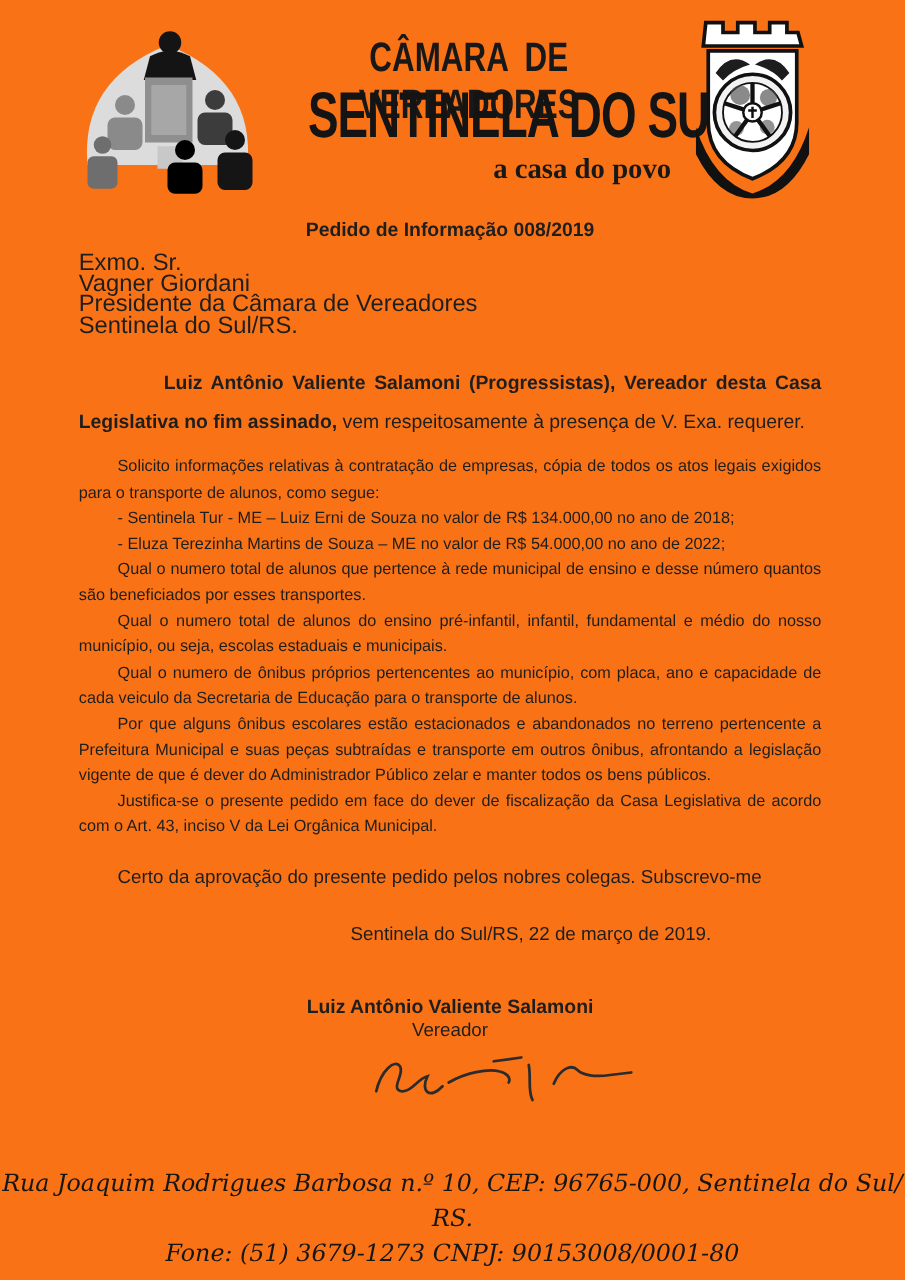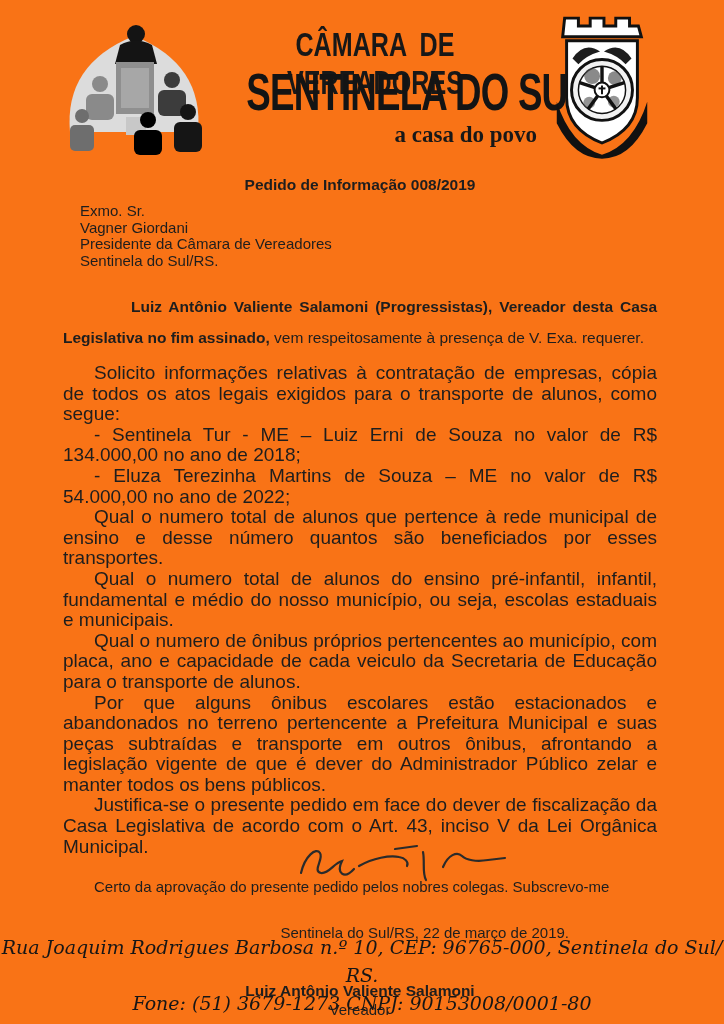--- a/index.html
+++ b/index.html
@@ -20,24 +20,24 @@
   .org-line2 span{
     display:inline-block;font-weight:bold;font-size:47px;letter-spacing:-1px;
     transform:scale(.78,1.1);transform-origin:center;color:#141414;white-space:nowrap;
   }
   .tagline{position:absolute;left:205px;top:122px;width:332px;text-align:right;}
   .tagline span{font-family:"Liberation Serif",serif;font-weight:bold;font-size:23px;color:#181818;text-align:center;}
   .coat{position:absolute;left:543px;top:6px;}
   
   .main{position:absolute;left:63px;top:176px;width:594px;}
   .doc-title{text-align:center;font-weight:bold;font-size:15.5px;}
-  .addressee{margin-top:9px;font-size:15px;line-height:16.5px;margin-left:17px;}
+  .addressee{margin-top:9px;font-size:19px;line-height:16.5px;}
   .intro{margin:22px 0 0 0;font-size:15.5px;line-height:31px;text-align:justify;text-indent:68px;}
   .intro .b{font-weight:bold;}
-  .bodytext{margin-top:10px;font-size:19px;line-height:20.6px;text-align:justify;}
+  .bodytext{margin-top:10px;font-size:13px;line-height:20.6px;text-align:justify;}
   .bodytext p{margin:0;text-indent:31px;}
   .closing{margin:20px 0 0 0;font-size:15px;line-height:20.6px;text-indent:31px;}
   .dateline{margin:26px 88px 0 0;font-size:15px;text-align:right;}
   .sig-name{margin-top:41px;text-align:center;font-weight:bold;font-size:15.5px;}
   .sig-role{margin-top:1px;text-align:center;font-size:15px;}
   .scribble{position:absolute;left:295px;top:840px;}
   
   .footer{
     position:absolute;left:0;top:933px;width:100%;text-align:center;
     font-family:"DejaVu Serif","Liberation Serif",serif;font-style:italic;

